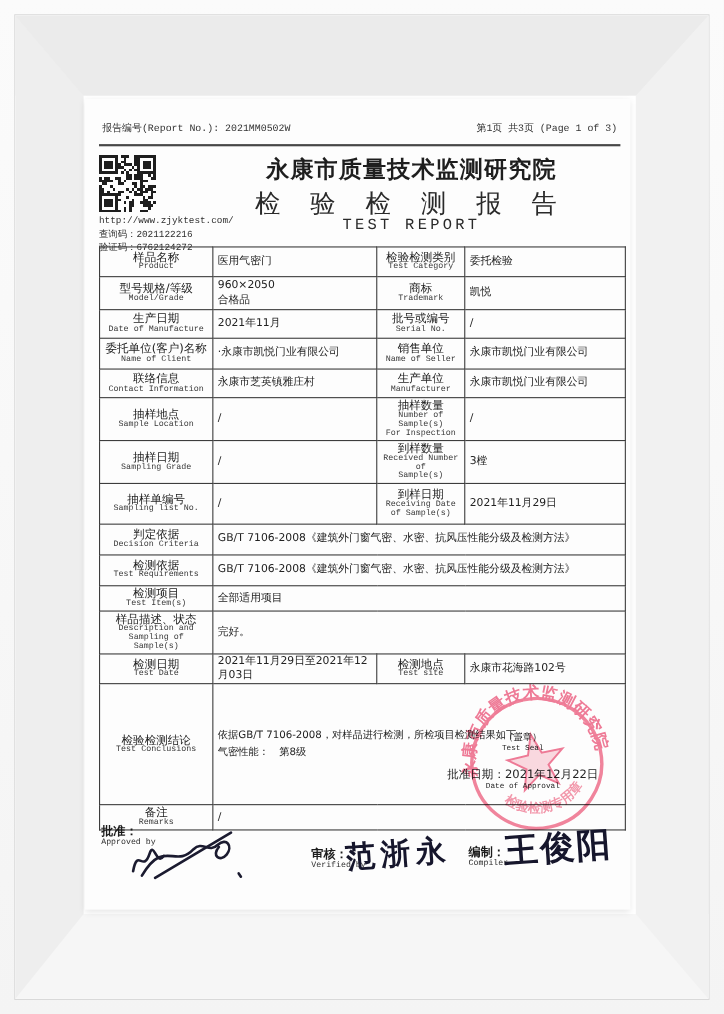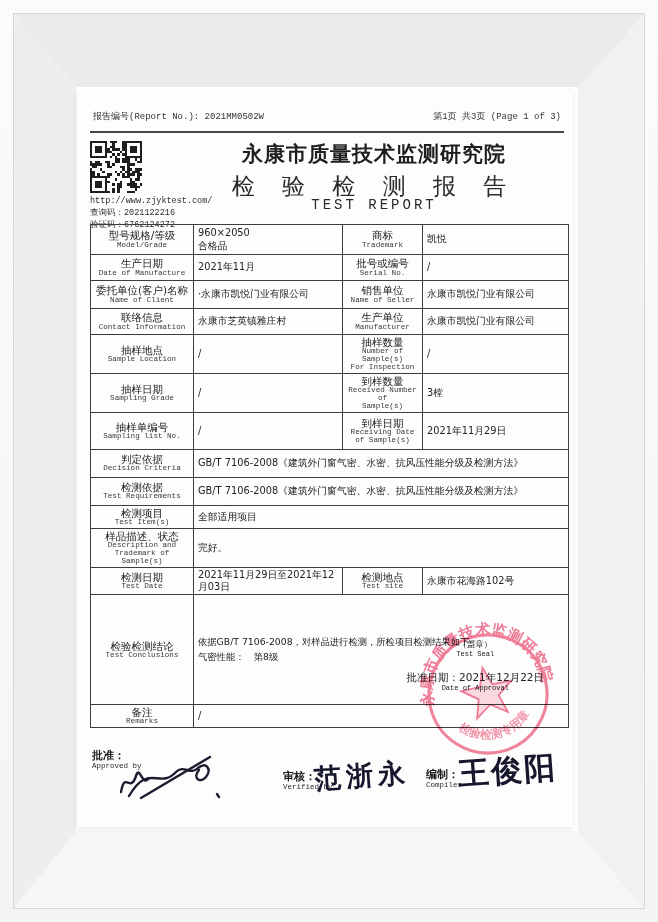--- a/index.html
+++ b/index.html
@@ -320,20 +320,32 @@
   </div>
 
   <table class="report">
     <colgroup>
         <col style="width: 103px;">
         <col style="width: 149px;">
         <col style="width: 80px;">
         <col style="width: 146px;">
       </colgroup>
     <tbody>
+        <tr style="height: 27px;">
+          <td class="lbl">
+            <div class="zh">样品名称</div>
+            <div class="en">Product</div>
+          </td>
+          <td class="val">医用气密门</td>
+          <td class="lbl">
+            <div class="zh">检验检测类别</div>
+            <div class="en">Test Category</div>
+          </td>
+          <td class="val">委托检验</td>
+        </tr>
         <tr style="height: 30px;">
           <td class="lbl">
             <div class="zh">型号规格/等级</div>
             <div class="en">Model/Grade</div>
           </td>
           <td class="val">960×2050
 合格品</td>
           <td class="lbl">
             <div class="zh">商标</div>
             <div class="en">Trademark</div>
@@ -433,21 +445,21 @@
           <td class="lbl">
             <div class="zh">检测项目</div>
             <div class="en">Test Item(s)</div>
           </td>
           <td colspan="3" class="val">全部适用项目</td>
         </tr>
         <tr style="height: 30px;">
           <td class="lbl">
             <div class="zh">样品描述、状态</div>
             <div class="en">Description and
-Trademark of Sample(s)</div>
+Sampling of Sample(s)</div>
           </td>
           <td colspan="3" class="val">完好。</td>
         </tr>
         <tr style="height: 23px;">
           <td class="lbl">
             <div class="zh">检测日期</div>
             <div class="en">Test Date</div>
           </td>
           <td class="val">2021年11月29日至2021年12月03日</td>
           <td class="lbl">

